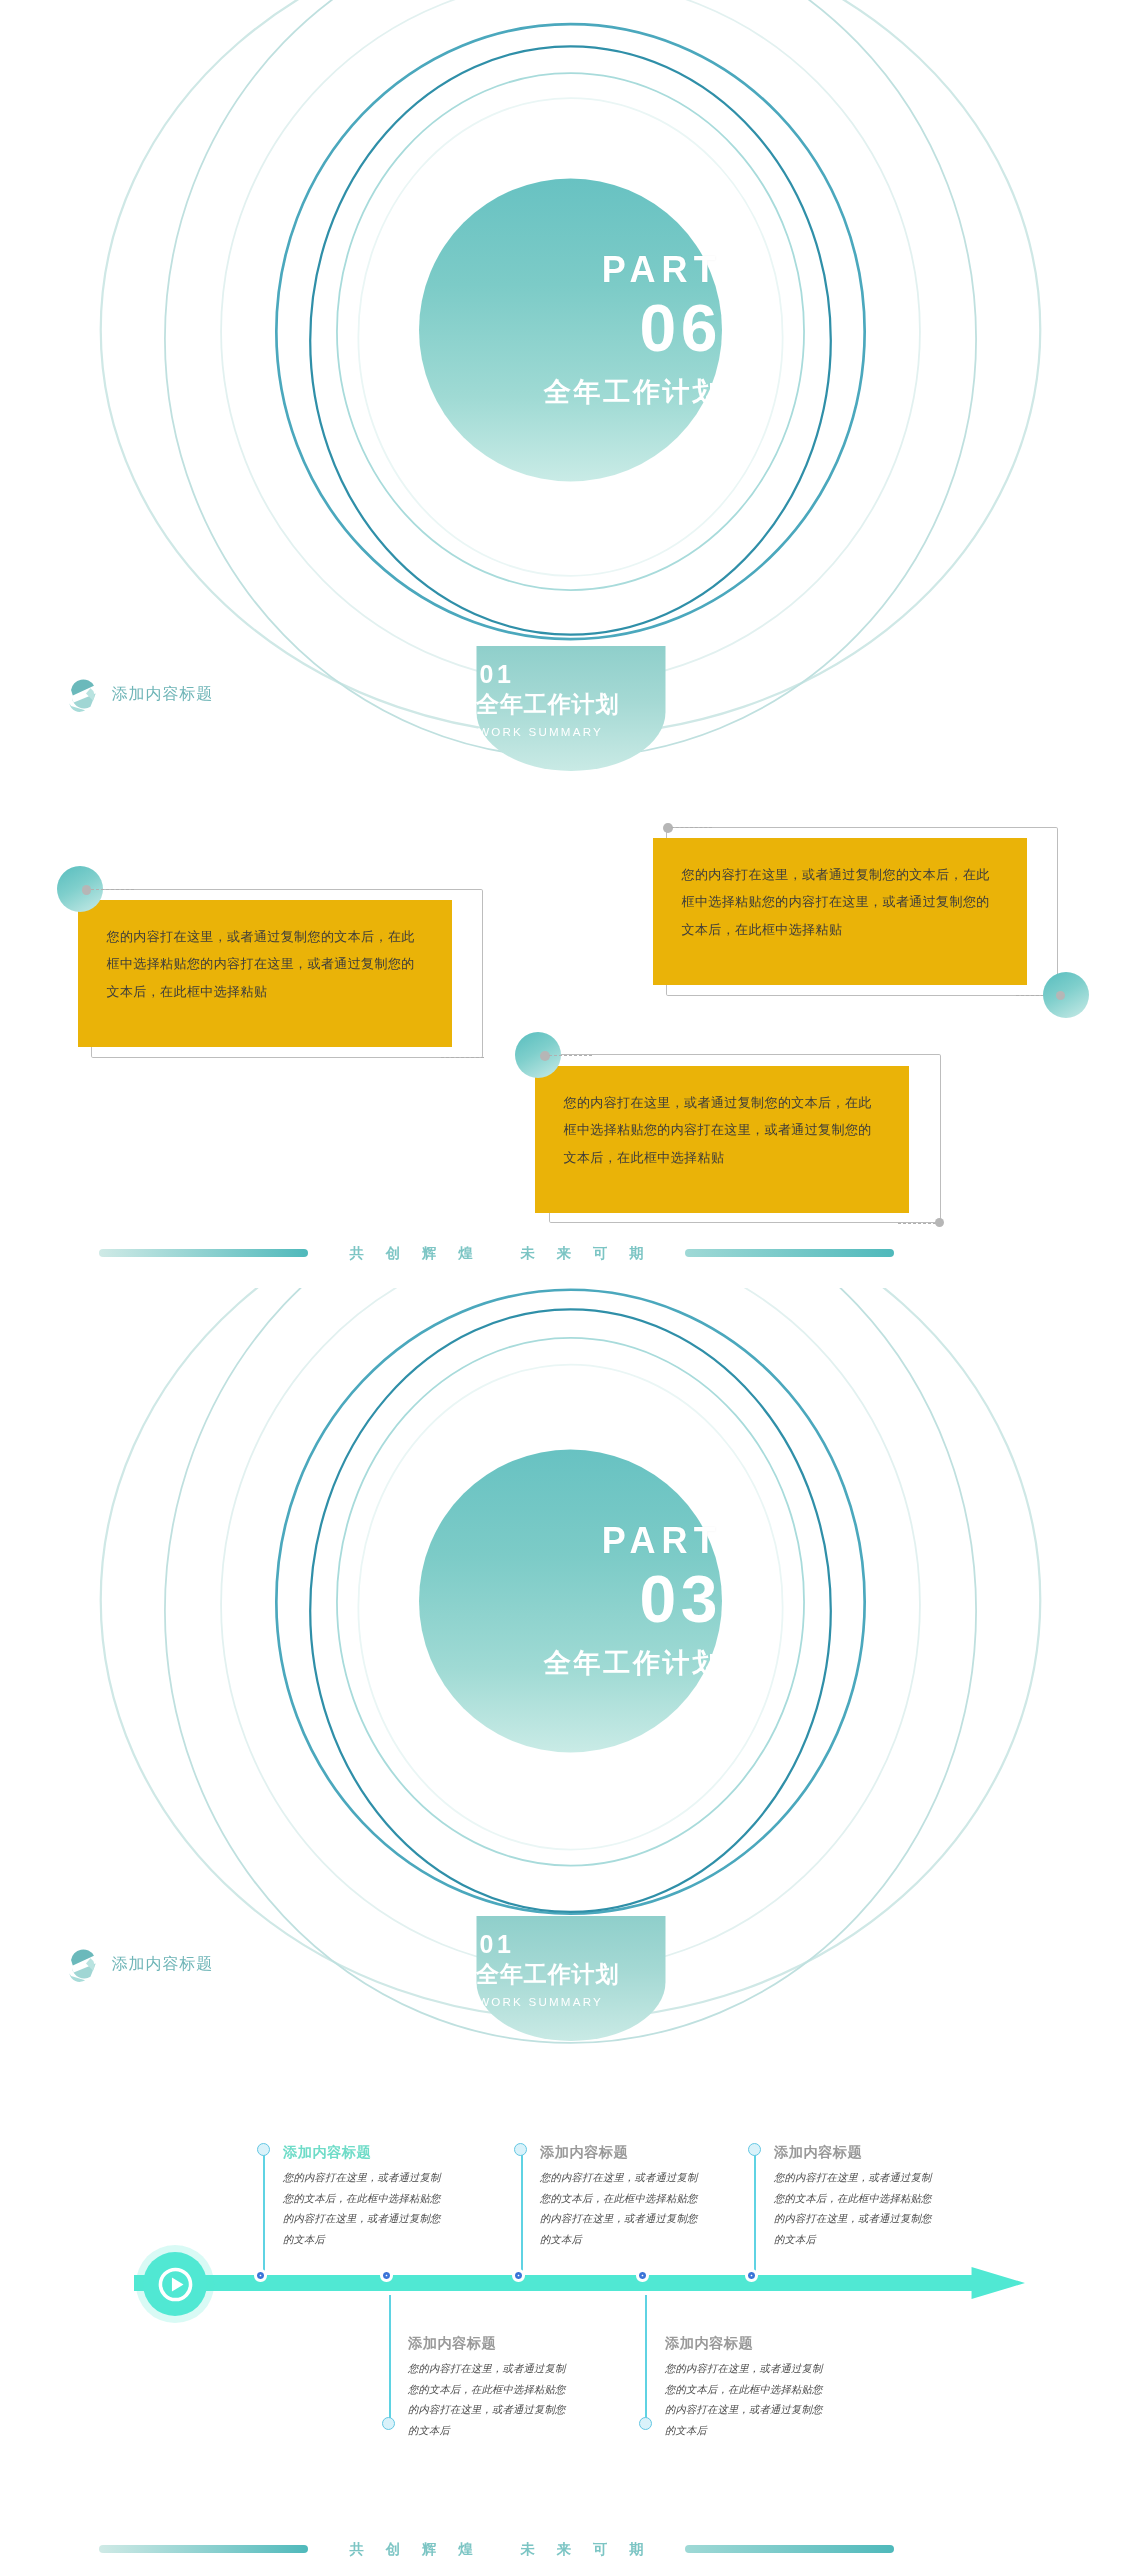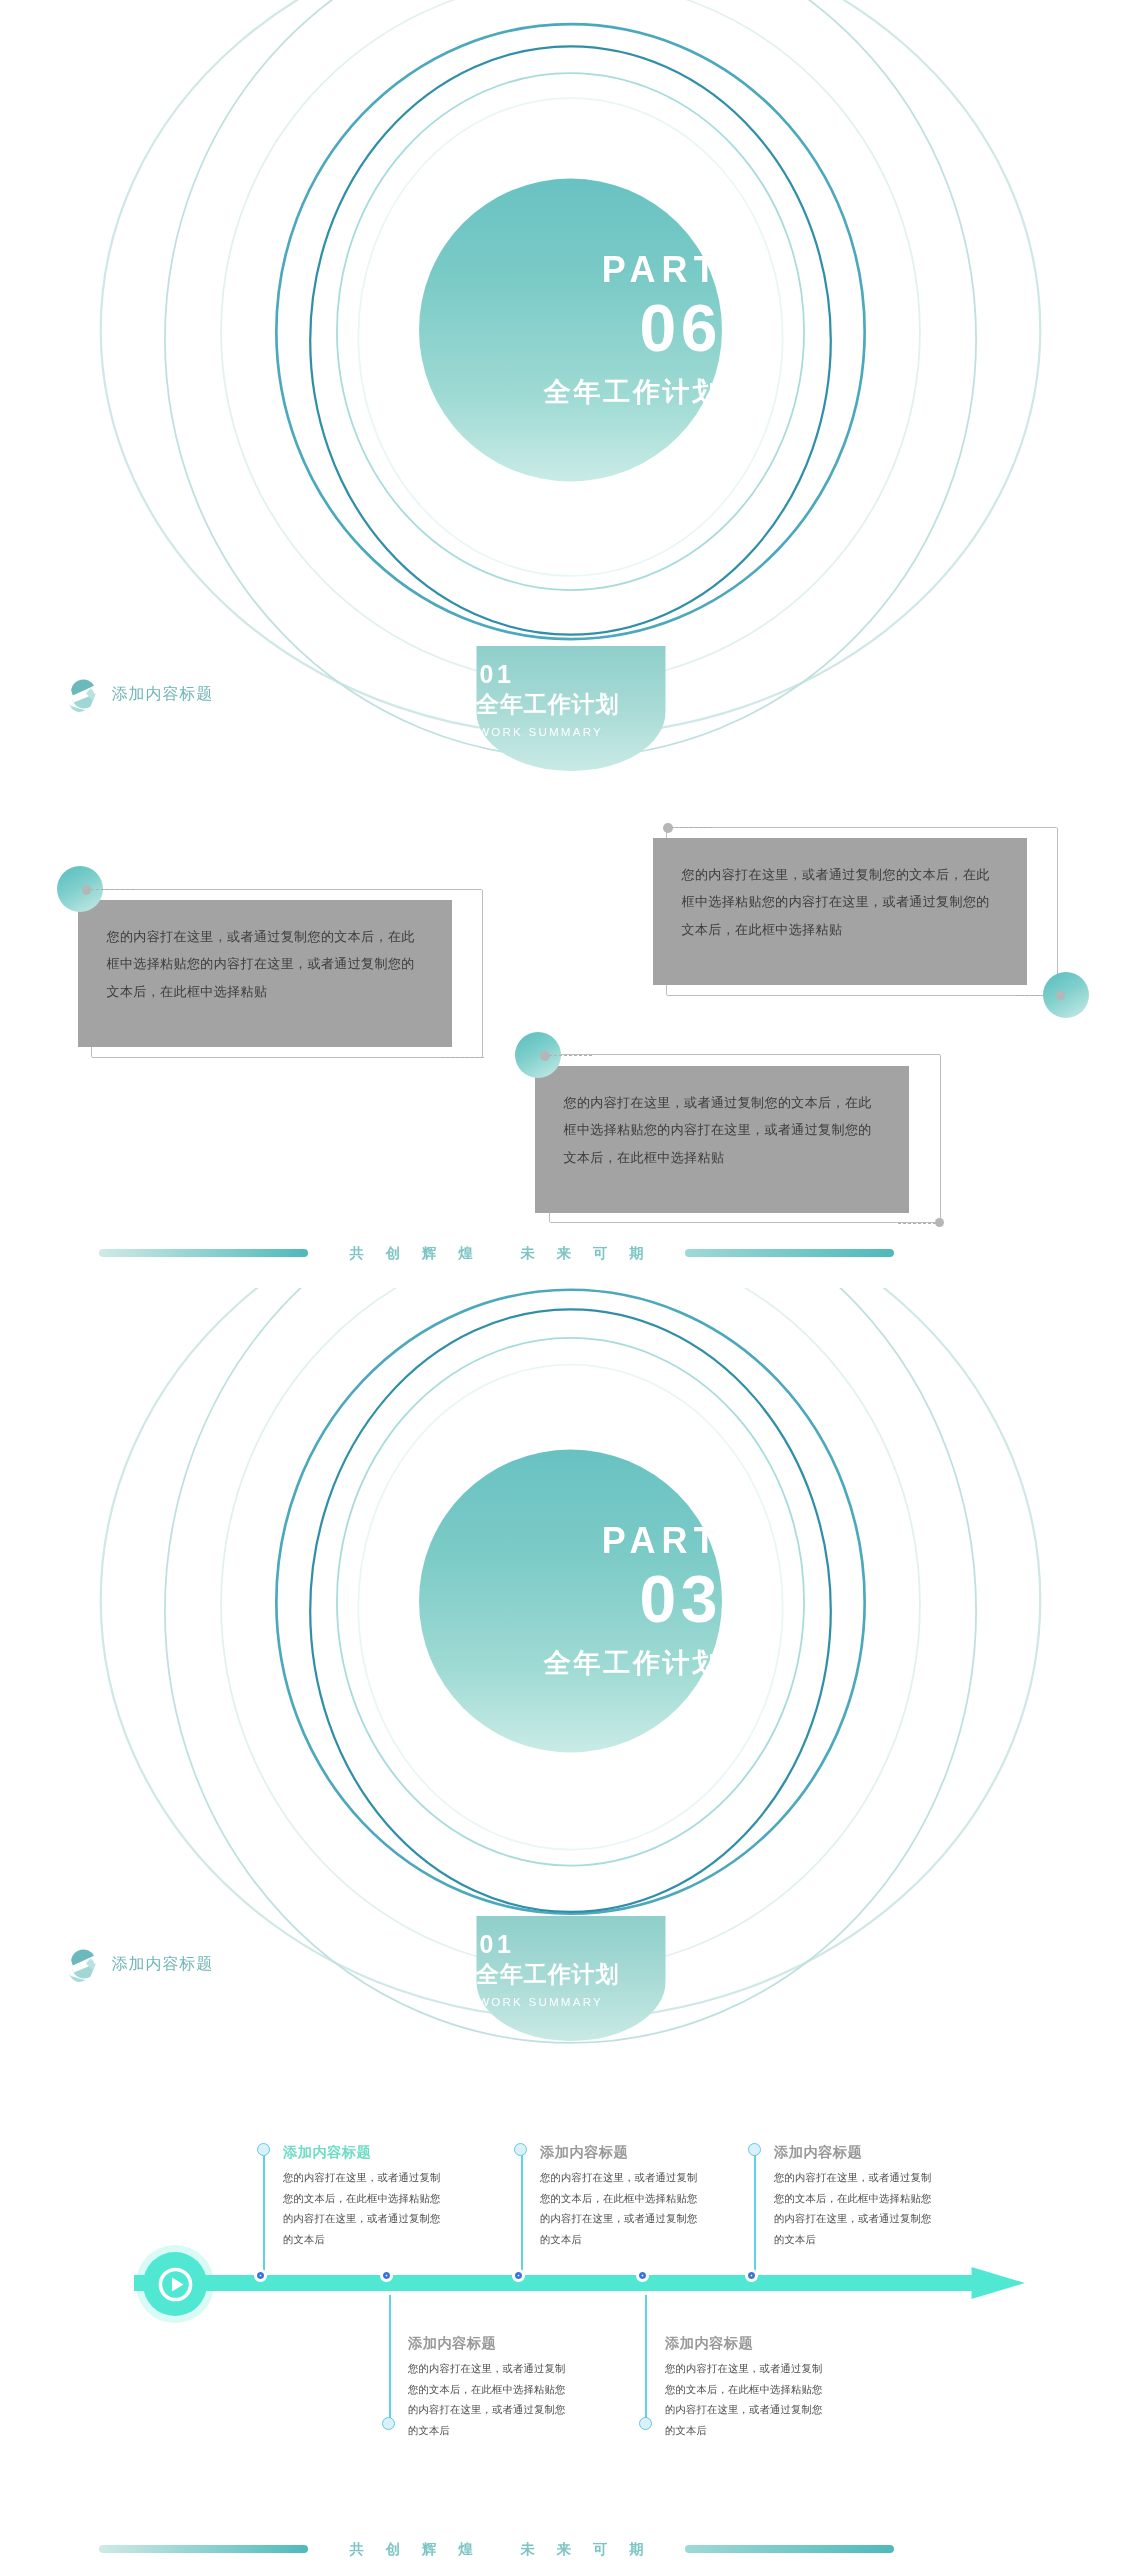--- a/index.html
+++ b/index.html
@@ -129,21 +129,21 @@
 
   
   .callout { position: absolute; }
   .callout .frame {
     position: absolute;
     border: 0.9px solid #bdbdbd;
     border-radius: 1.8px;
   }
   .callout .panel {
     position: absolute;
-    background: #a3a3a3;
+    background: #eab308;
     padding: 23px 27px 25px 28.5px;
     font-size: 13px;
     line-height: 2.1;
     color: #3c3c3c;
     letter-spacing: 0.4px;
   }
   .dot-big {
     position: absolute;
     width: 46px; height: 46px;
     border-radius: 50%;
@@ -231,20 +231,21 @@
     color: #9a9a9a;
     margin-bottom: 6.2px;
     letter-spacing: 0.4px;
   }
   .tl-card.accent .tl-title { color: #6fdcc8; }
   .tl-card .tl-body {
     font-size: 10.3px;
     line-height: 2.0;
     color: #4a4a4a;
     letter-spacing: 0.2px;
+    font-style: italic;
   }
 </style>
 </head>
 <body>
 
 <section class="slide">
 
   <svg class="rings" viewBox="0 0 1280 1445" preserveAspectRatio="none">
     <ellipse cx="640" cy="370" rx="527" ry="455" fill="none" stroke="#cfe8e6" stroke-width="2.5"></ellipse>
     <ellipse cx="640" cy="380" rx="455" ry="470" fill="none" stroke="#bfe0df" stroke-width="2"></ellipse>

